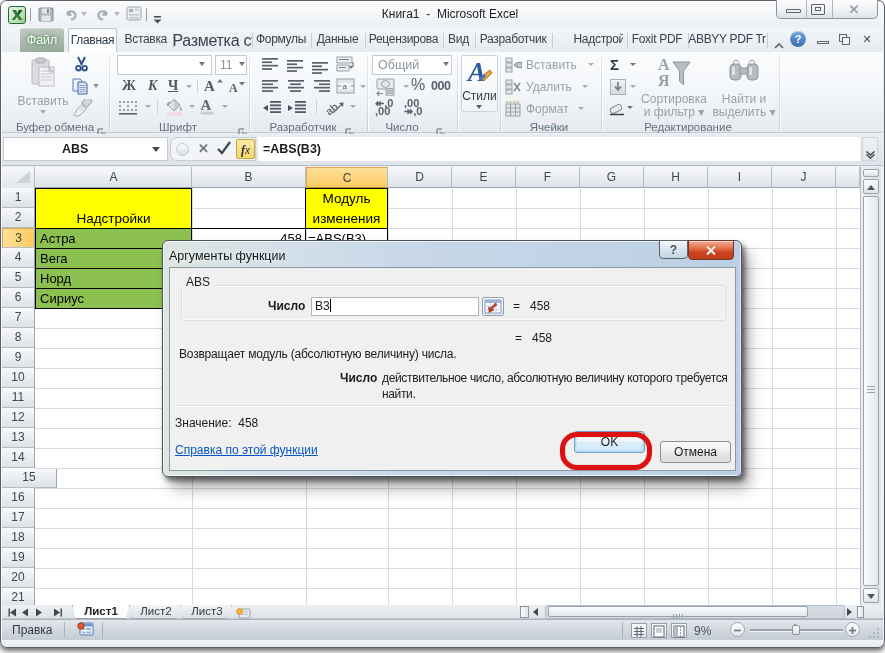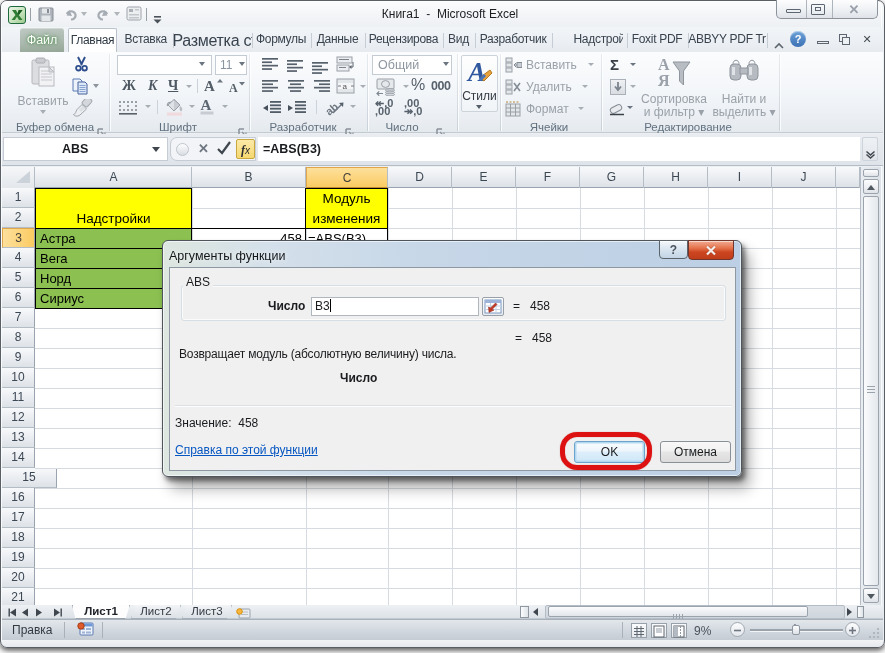--- a/index.html
+++ b/index.html
@@ -643,22 +643,23 @@
               <line x1="7.5" y1="5" x2="7.5" y2="15"></line>
               <line x1="13" y1="5" x2="13" y2="15"></line>
             </g>
             <path d="M6 13.5 L11 8.5 L9 8 L14 5.5 L14.5 11 L12.5 10 L7.5 15 Z" fill="#c33b28" stroke="#8f2013" stroke-width="0.5" transform="rotate(180 10 10)"></path>
           </svg>
   </div>
   <div class="ab" style="left:343px;top:31px;font-size:12px;color:#1a1c1f;">=&nbsp;&nbsp; 458</div>
   <div class="ab" style="left:345px;top:63px;font-size:12px;color:#1a1c1f;">=&nbsp;&nbsp; 458</div>
   <div class="ab" style="left:9px;top:79px;font-size:12px;letter-spacing:-0.2px;color:#1a1c1f;">Возвращает модуль (абсолютную величину) числа.</div>
   <div class="ab" style="left:170px;top:103px;width:44px;font-size:12px;font-weight:bold;color:#1a1c1f;">Число</div>
+  <div class="ab" style="left:212px;top:103px;width:365px;font-size:12px;letter-spacing:-0.35px;color:#1a1c1f;line-height:15.5px;white-space:nowrap;">действительное число, абсолютную величину которого требуется<br>найти.</div>
   <div class="ab" style="left:5px;top:148px;font-size:12px;color:#1a1c1f;">Значение:&nbsp;&nbsp;458</div>
   <div class="ab" style="left:5px;top:137px;width:557px;height:1px;background:#dde1e4;box-shadow:0 1px 0 #fdfdfd;"></div>
   <div class="ab" style="left:5px;top:175px;font-size:12px;color:#0757c2;text-decoration:underline;">Справка по этой функции</div>
 
-  <div class="ab" style="left:404px;top:173px;width:71px;height:22px;border:1px solid #6da2cc;border-radius:3px;background:linear-gradient(#f8fbfe,#eef6fc 45%,#ddeefa 50%,#cfe7f8);box-shadow:0 0 0 1.5px #b3d9f0 inset;text-align:center;font-size:12px;color:#1a1c1f;line-height:21px;">OK</div>
+  <div class="ab" style="left:404px;top:163px;width:71px;height:22px;border:1px solid #6da2cc;border-radius:3px;background:linear-gradient(#f8fbfe,#eef6fc 45%,#ddeefa 50%,#cfe7f8);box-shadow:0 0 0 1.5px #b3d9f0 inset;text-align:center;font-size:12px;color:#1a1c1f;line-height:21px;">OK</div>
   <div class="ab" style="left:490px;top:173px;width:71px;height:22px;border:1px solid #8a9097;border-radius:3px;background:linear-gradient(#f8f8f8,#f1f1f1 45%,#e6e6e6 50%,#dcdcdc);text-align:center;font-size:12px;color:#1a1c1f;line-height:21px;">Отмена</div>
  </div>
 </div>
 
 <div class="ab" style="left:560px;top:432px;width:92px;height:38px;border:5px solid #dd1111;border-radius:17px;box-shadow:0 0 1px rgba(170,0,0,.5), inset 0 0 1px rgba(170,0,0,.5);"></div>
 </div>
 </body></html>

